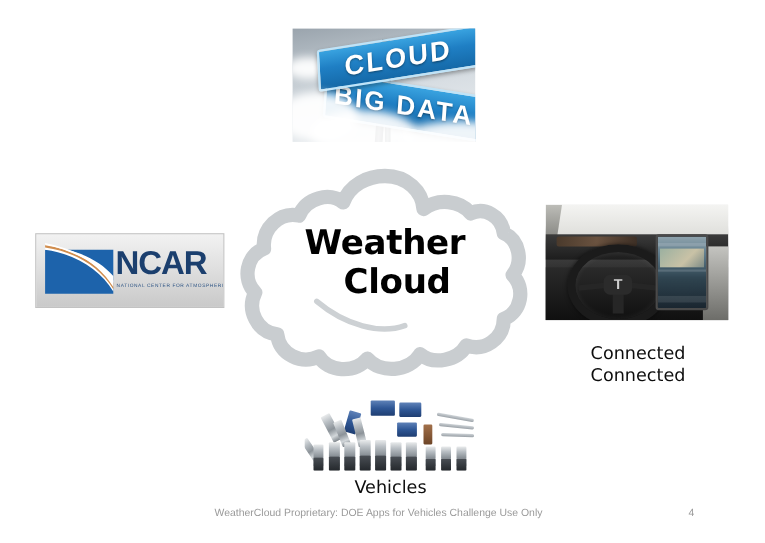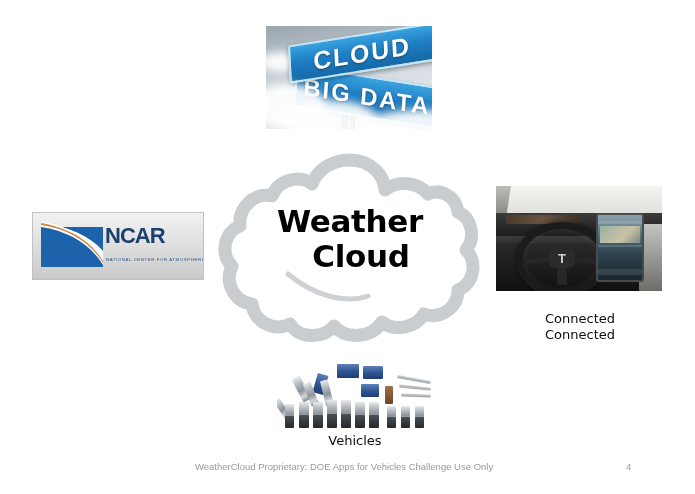--- a/index.html
+++ b/index.html
@@ -101,21 +101,21 @@
     left: 6px; top: 8px;
     width: 66px; height: 48px;
     overflow: hidden;
   }
   .ncar-word {
     position: absolute;
     left: 72px;
     top: 12px;
     font-family: "Liberation Sans", sans-serif;
     font-weight: bold;
-    font-size: 22px;
+    font-size: 30px;
     letter-spacing: -1px;
     color: #1b3f6e;
     line-height: 1;
   }
   .ncar-tag {
     position: absolute;
     left: 73px;
     top: 44px;
     font-size: 4.4px;
     letter-spacing: .55px;
@@ -272,21 +272,21 @@
   }
   .brown {
     background: linear-gradient(180deg,#a2704a,#6d4527);
     border-radius: 1px;
   }
 
   
   .label {
     position: absolute;
     font-family: "DejaVu Sans", sans-serif;
-    font-size: 13px;
+    font-size: 16px;
     color: #0d0d0d;
     text-align: center;
     line-height: 1.25;
   }
   .label-connected-vehicles {
     left: 492px;
     top: 311px;
     width: 176px;
   }
   .label-sensors {

